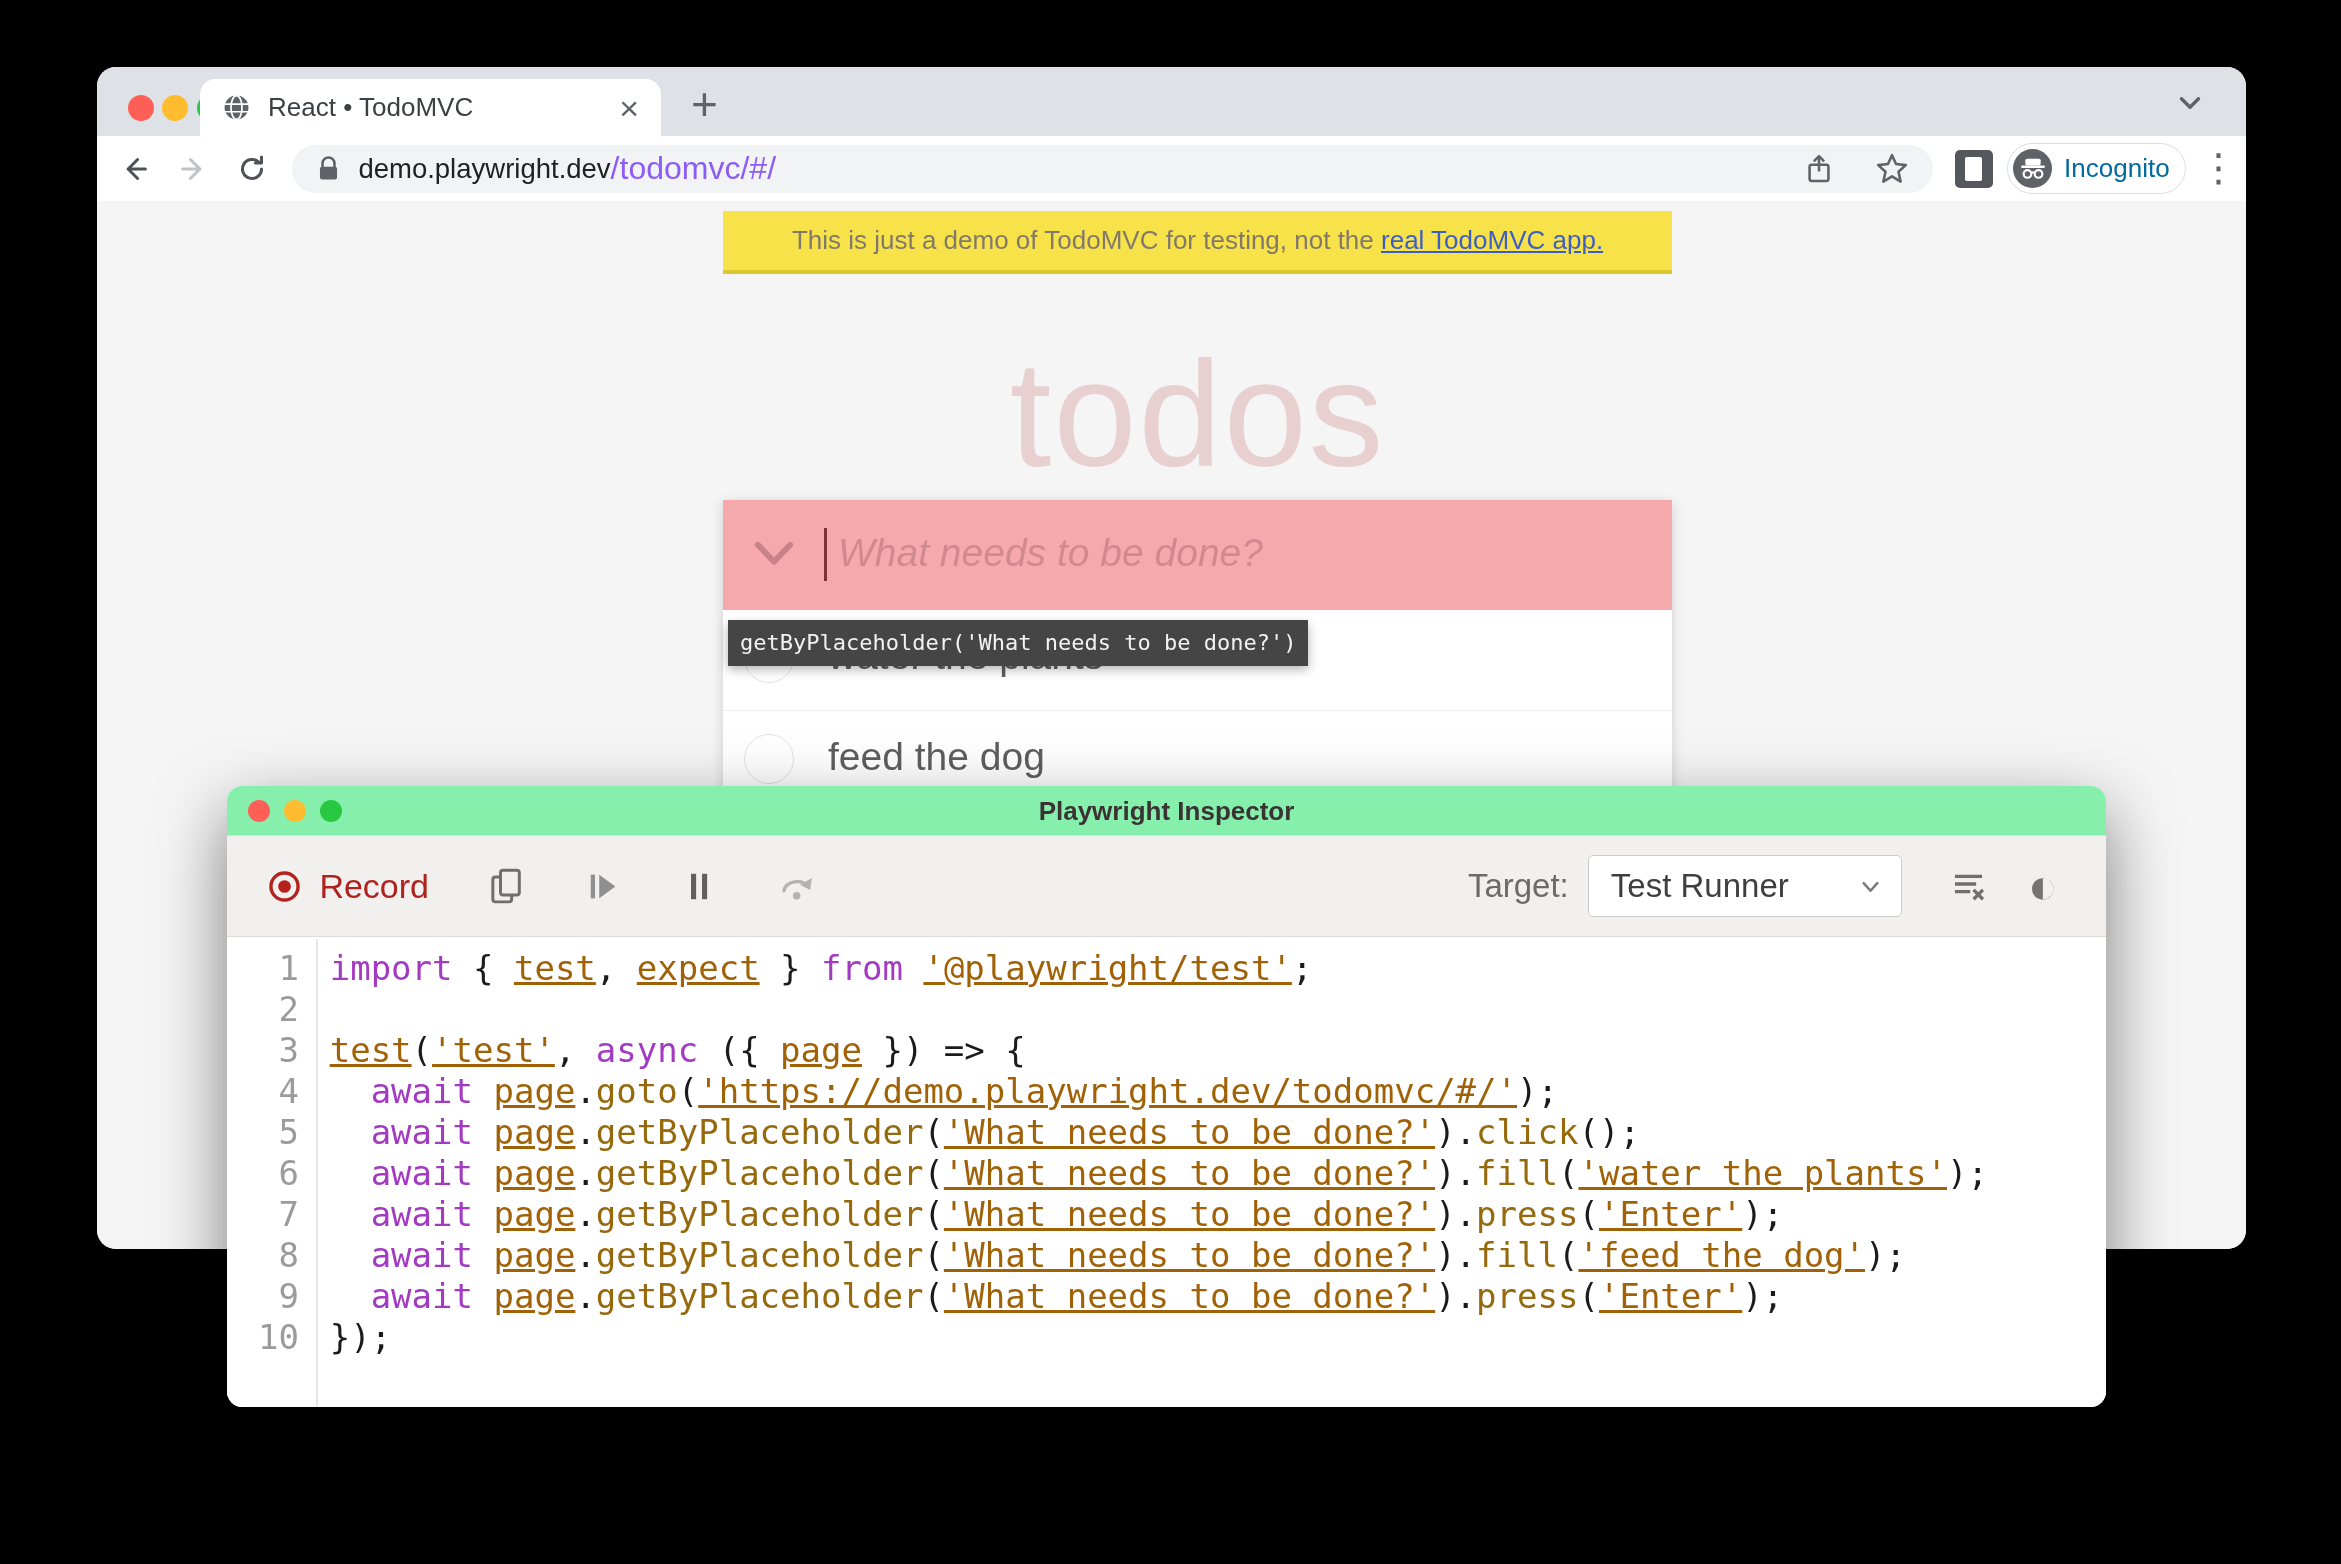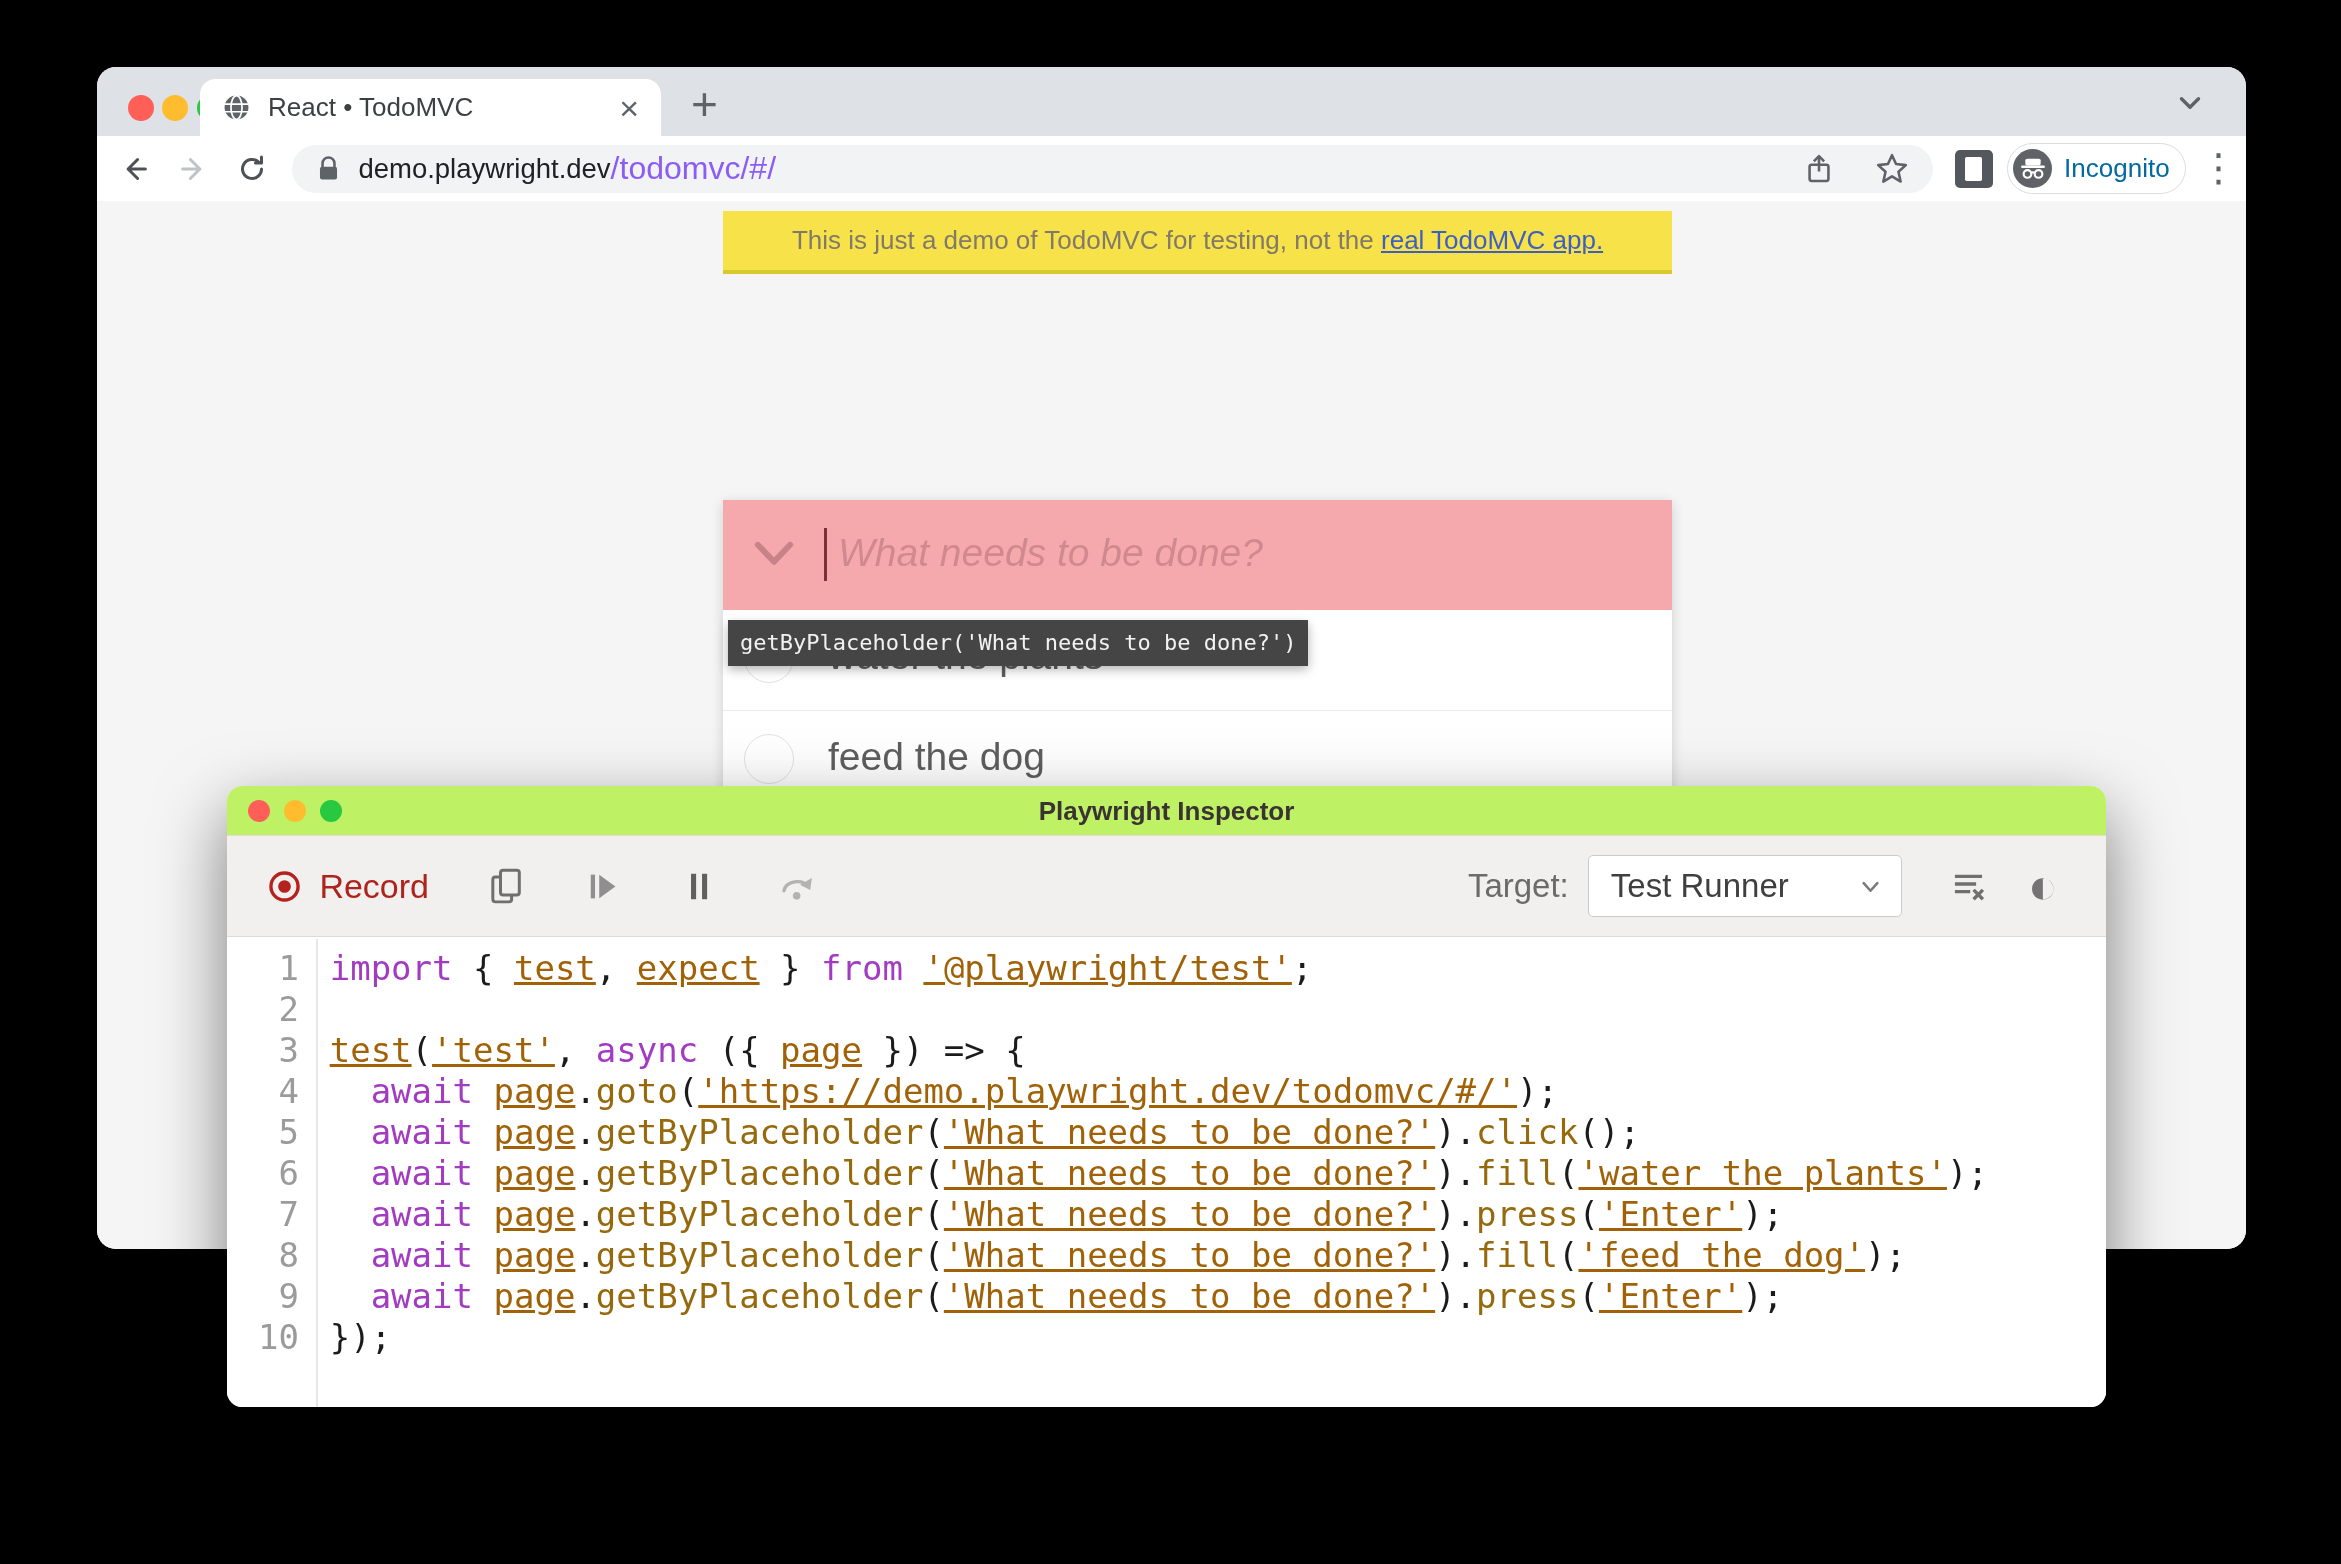--- a/index.html
+++ b/index.html
@@ -60,21 +60,21 @@
   .todo-row{position:relative;height:100px;border-bottom:1.7px solid #EDEDED;background:#FFF;}
   .todo-check{position:absolute;left:21.4px;top:23px;width:50px;height:50px;border:1.7px solid #E3E1E1;border-radius:50%;box-sizing:border-box;}
   .todo-label{position:absolute;left:105px;top:24px;font-size:39px;color:#5E5E5E;font-weight:300;white-space:nowrap;}
   .pw-tooltip{position:absolute;left:5.1px;top:120px;height:46px;display:inline-block;background:#454545;
     color:#F2F2F2;font-family:"DejaVu Sans Mono",monospace;font-size:22px;line-height:46px;
     padding:0 12px;z-index:5;box-shadow:0 4.3px 10.3px rgba(0,0,0,.3);white-space:nowrap;}
 
   
   .inspector{position:absolute;left:227px;top:786px;width:1879px;height:621px;background:#FFF;
     border-radius:15.4px;overflow:hidden;box-shadow:0 26px 69px rgba(0,0,0,.5);}
-  .ititle{position:absolute;top:0;left:0;right:0;height:50px;background:#bef264;
+  .ititle{position:absolute;top:0;left:0;right:0;height:50px;background:#86efac;
     border-bottom:0.9px solid #EBD9D9;text-align:center;line-height:50px;
     font-size:26px;font-weight:bold;color:#3B3333;box-sizing:border-box;}
   .itl{position:absolute;top:13.7px;width:22px;height:22px;border-radius:50%;}
   .itl-red{left:20.6px;background:#FF5F57;}
   .itl-yellow{left:57px;background:#FEBC2E;}
   .itl-green{left:93px;background:#28C840;}
   .itoolbar{position:absolute;top:50px;left:0;right:0;height:101px;background:#F1F0EF;
     border-bottom:1.7px solid #DBDBDB;display:flex;align-items:center;box-sizing:border-box;padding:0 48px 0 38px;}
   .record{display:flex;align-items:center;gap:15.4px;}
   .record-label{font-size:34px;color:#AE231D;}
@@ -187,20 +187,21 @@
       <span class="incog-label">Incognito</span>
     </div>
 
     <div class="kebab">⋮</div>
   </div>
 
   <div class="bpage">
 
     <div class="banner"><span>This is just a demo of TodoMVC for testing, not the </span><span class="banner-link">real TodoMVC app.</span></div>
 
+    <div class="todos-title">todos</div>
 
     <div class="todo-card">
       <div class="new-todo">
         <span class="toggle-all">
           <svg width="50" height="34" viewBox="0 0 58 40">
               <path d="M10 8 L29 28 L48 8" fill="none" stroke="rgba(130,75,80,0.40)" stroke-width="7" stroke-linecap="round" stroke-linejoin="round"></path>
             </svg>
         </span>
         <span class="caret"></span>
         <span class="nt-placeholder">What needs to be done?</span>

